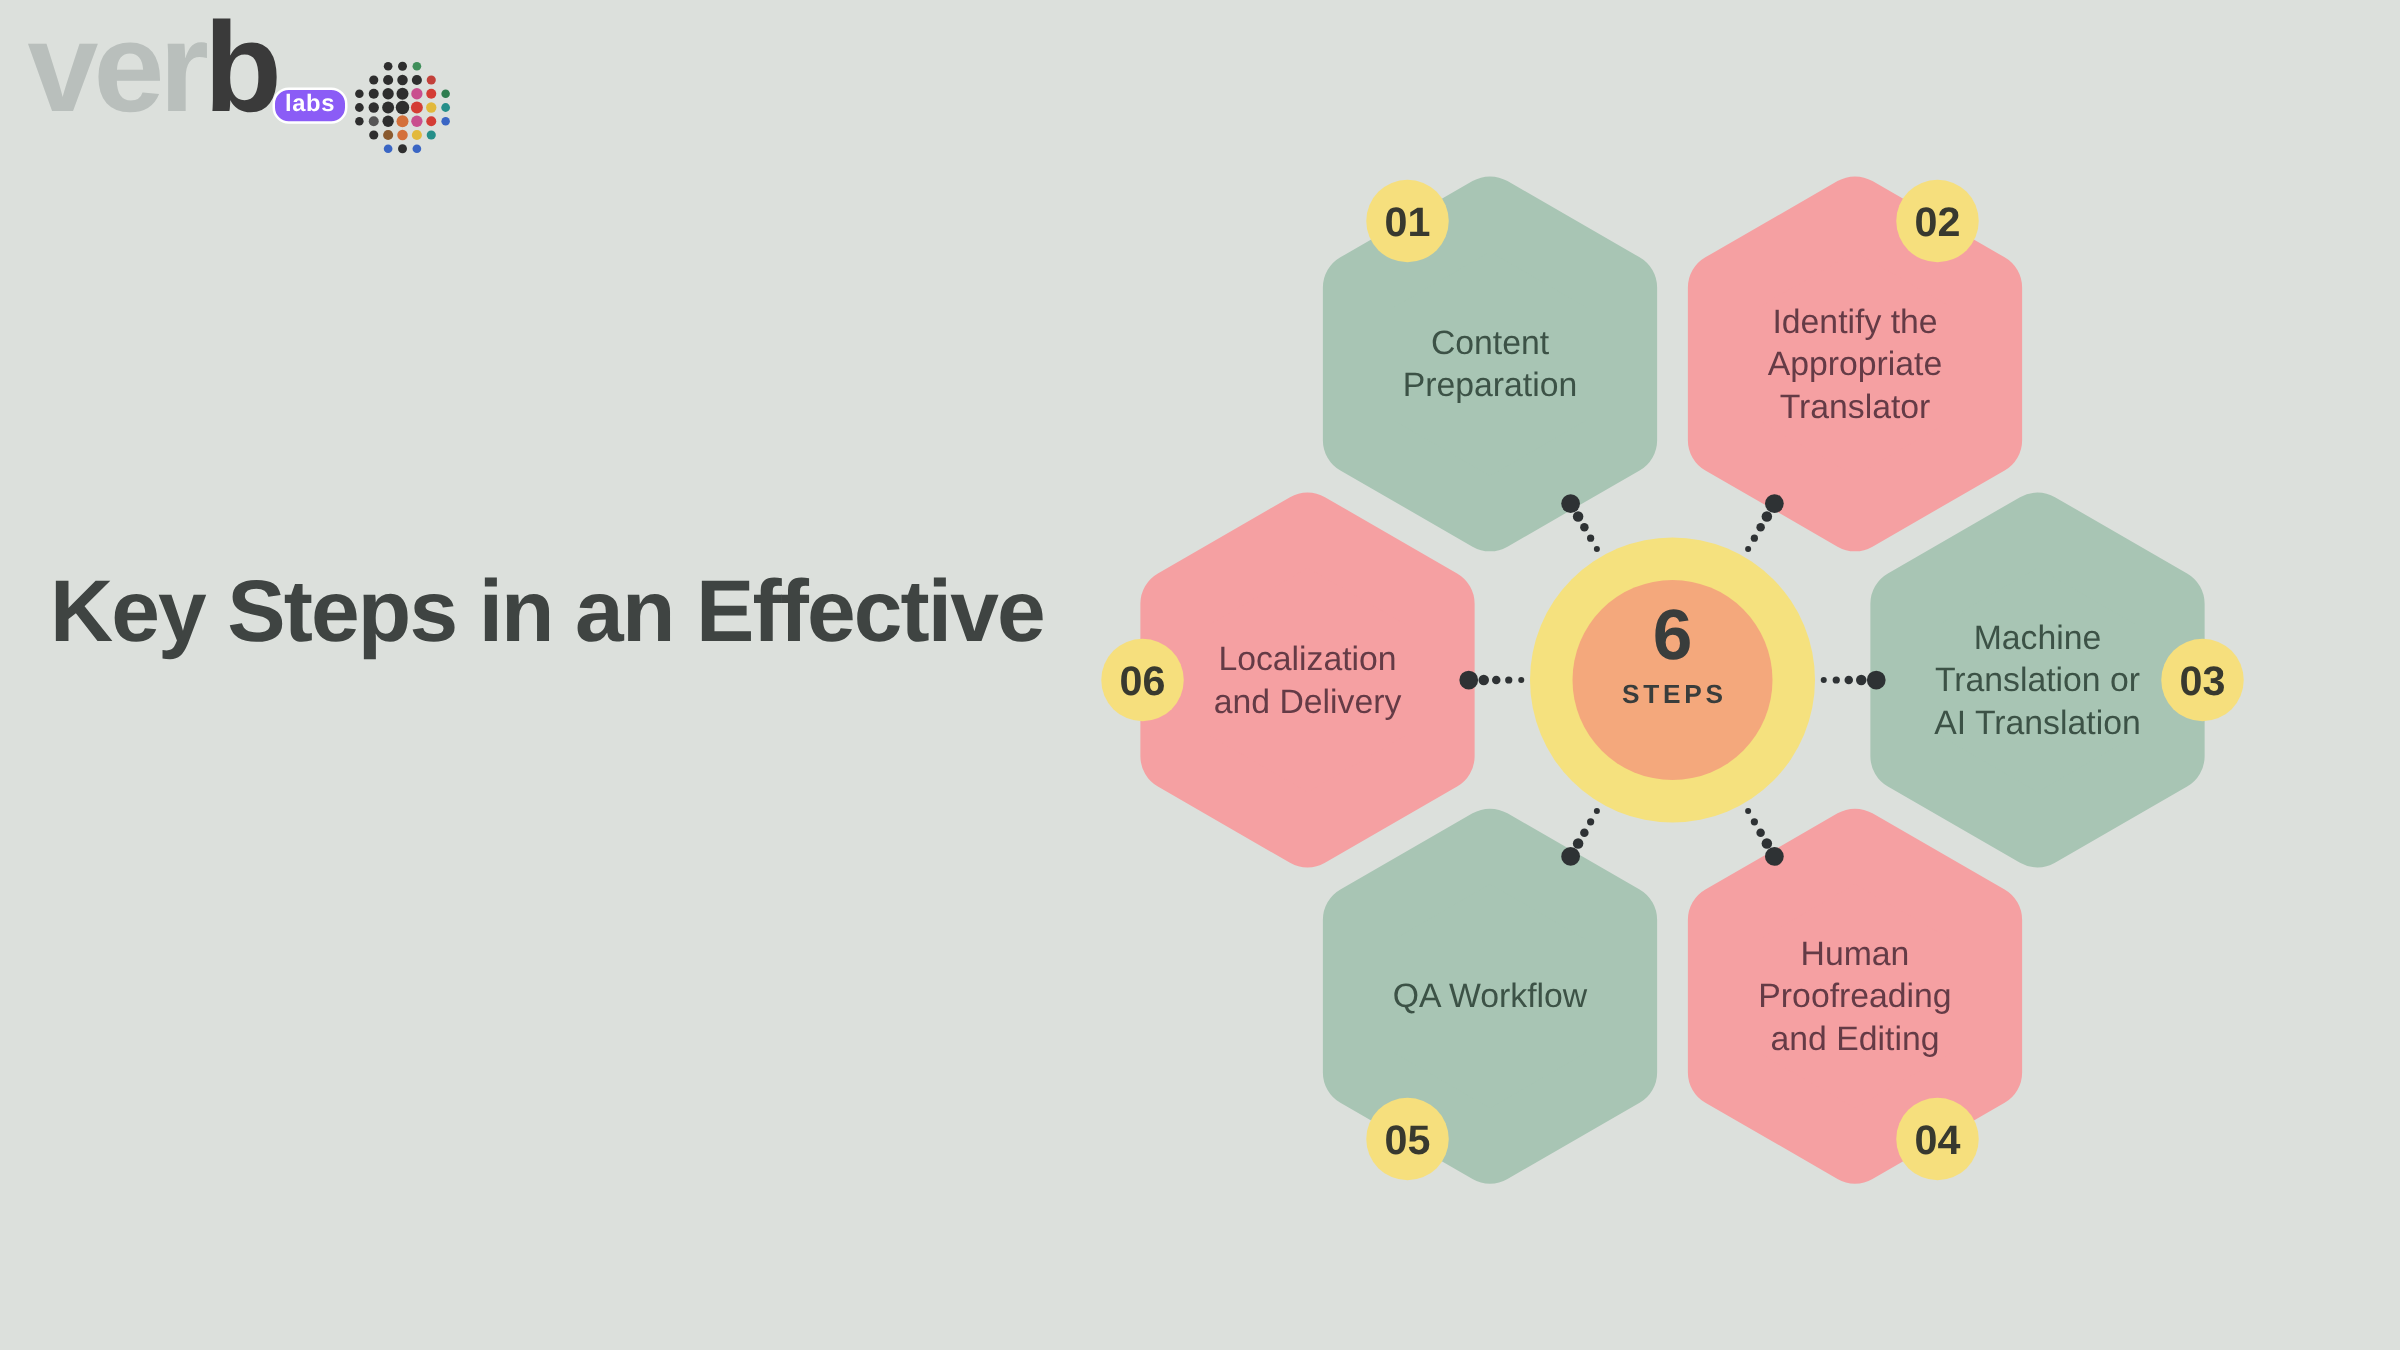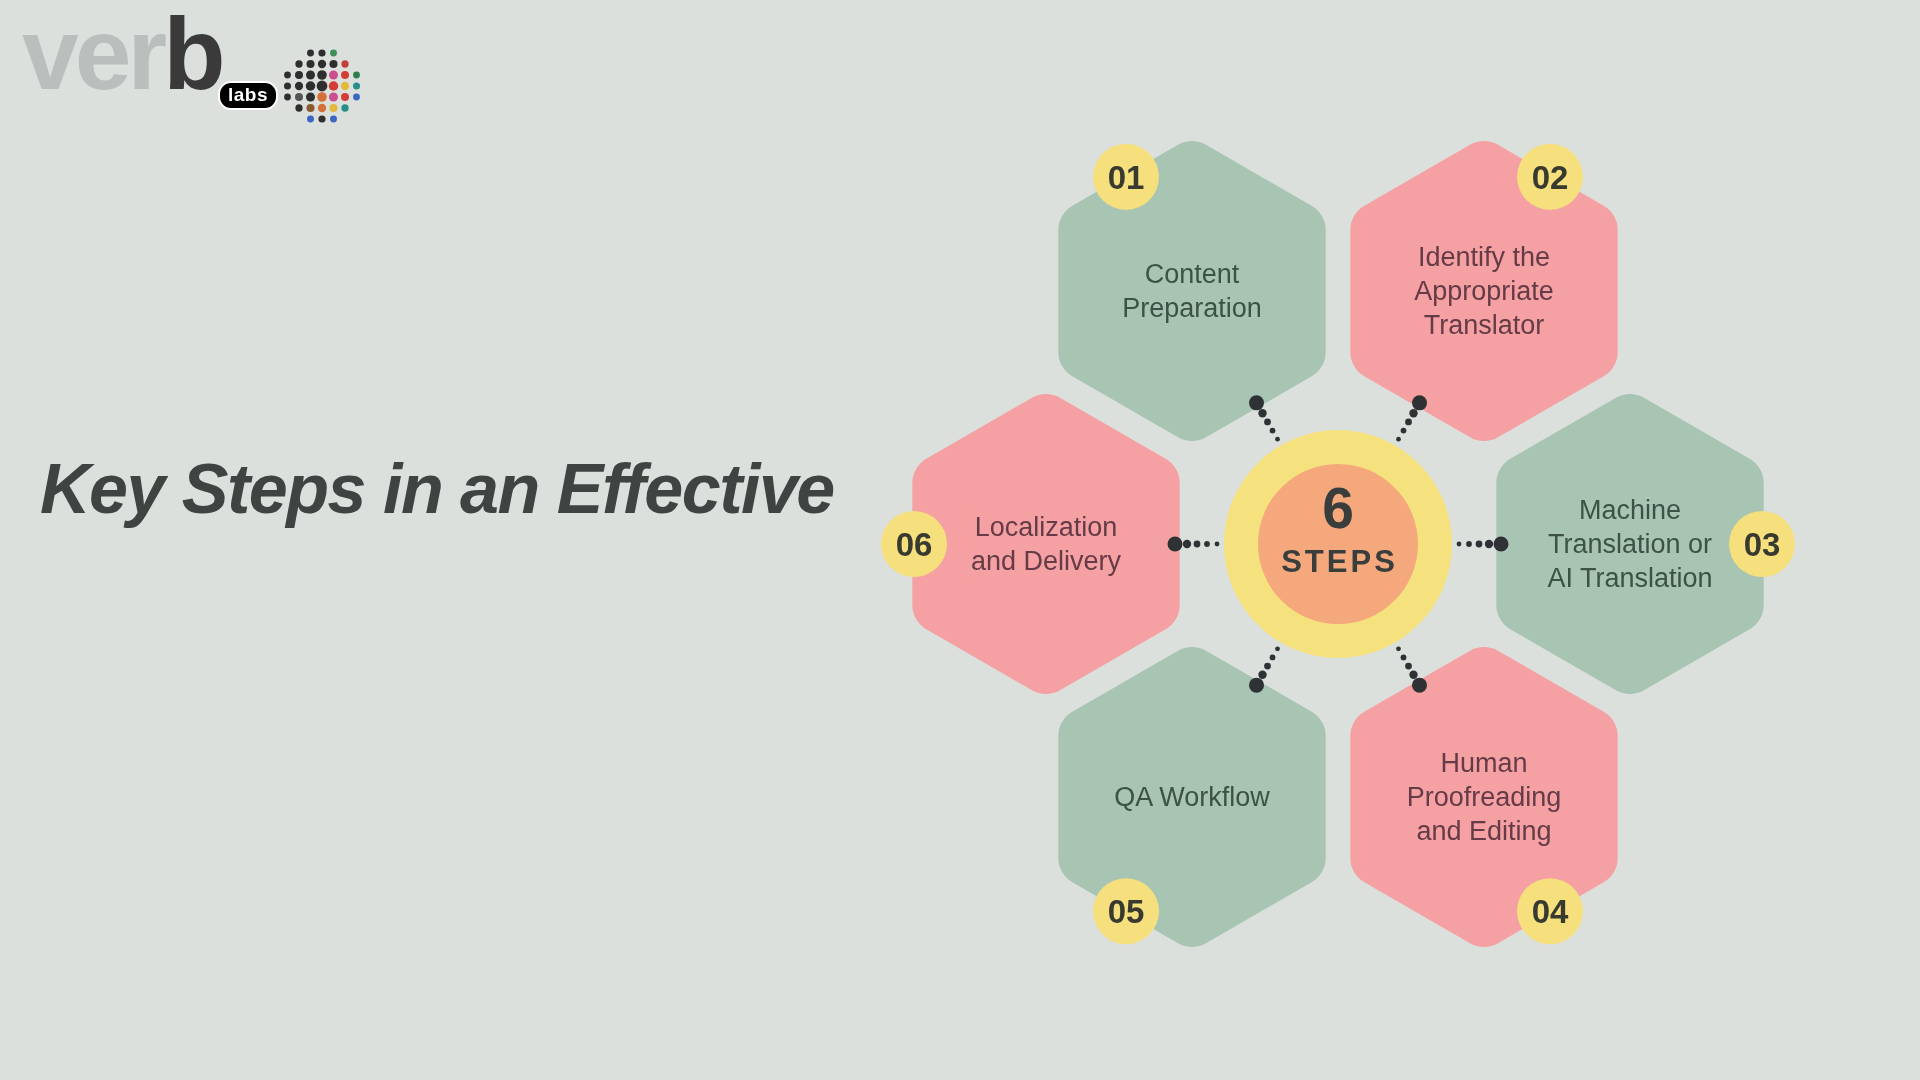--- a/index.html
+++ b/index.html
@@ -34,45 +34,43 @@
   }
   .logo-ver { color: #b9bfbc; }
   .logo-b   { color: #3a3a3a; }
   .labs-pill {
     position: absolute;
     left: 196px;
     top: 56px;
     padding: 1px 8px 2px 8px;
     border: 2.5px solid #ffffff;
     border-radius: 13px;
-    background: #000000;
+    background: #8b5cf6;
     color: #ffffff;
     font-size: 19px;
     font-weight: 700;
     letter-spacing: 0.5px;
-    margin-top: 11px;
   }
   .logo-globe {
     position: absolute;
     left: 258px;
     top: 30px;
   }
 
   
   .title {
     position: absolute;
     left: 40px;
     top: 452px;
     width: 920px;
     color: #3f4442;
     font-size: 70px;
     font-weight: 700;
     letter-spacing: -1.5px;
     line-height: 1.07;
-    font-style: italic;
   }
   .title span { display: block; }
 
   
   #diagram {
     position: absolute;
     left: 0;
     top: 0;
   }
   .hex-label-text {
@@ -96,21 +94,21 @@
     color: #393d3c;
     pointer-events: none;
   }
   .center-number {
     font-size: 57px;
     font-weight: 700;
     line-height: 1.0;
   }
   .center-caption {
     margin-top: 7px;
-    font-size: 31px;
+    font-size: 21px;
     font-weight: 700;
     letter-spacing: 3px;
     padding-left: 3px;
   }
 </style>
 </head>
 <body>
 
 <div class="canvas">
 

